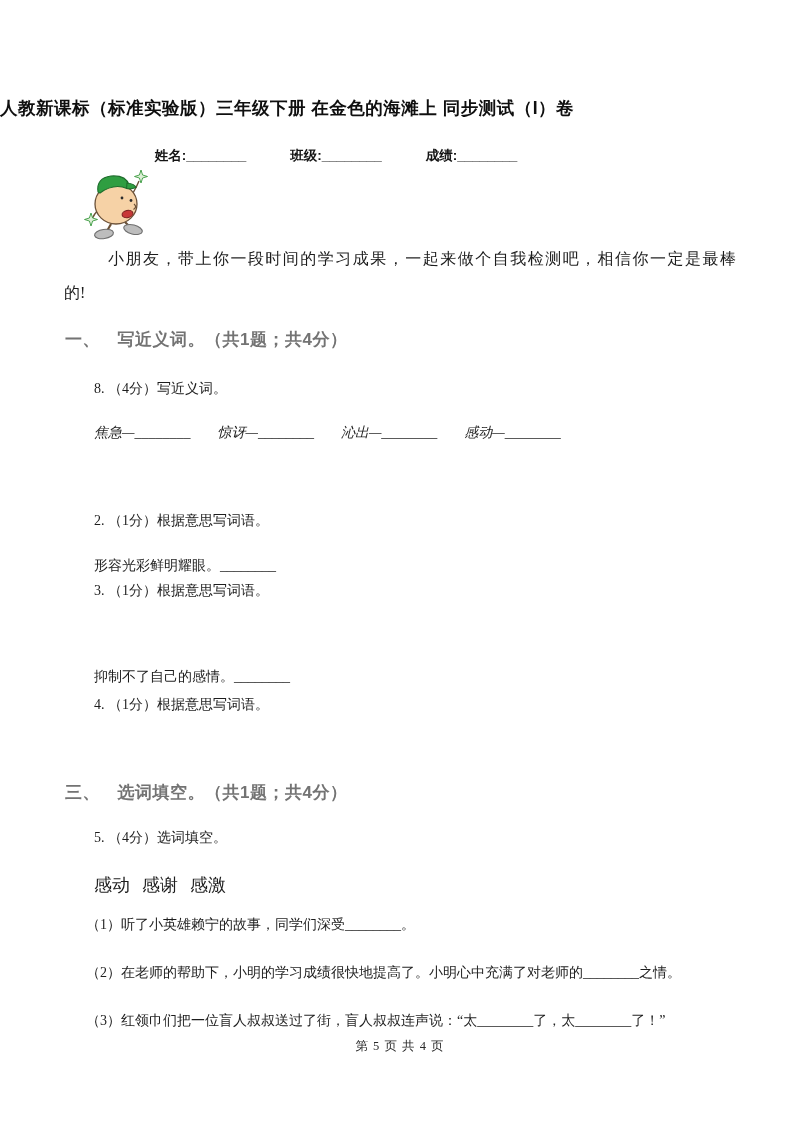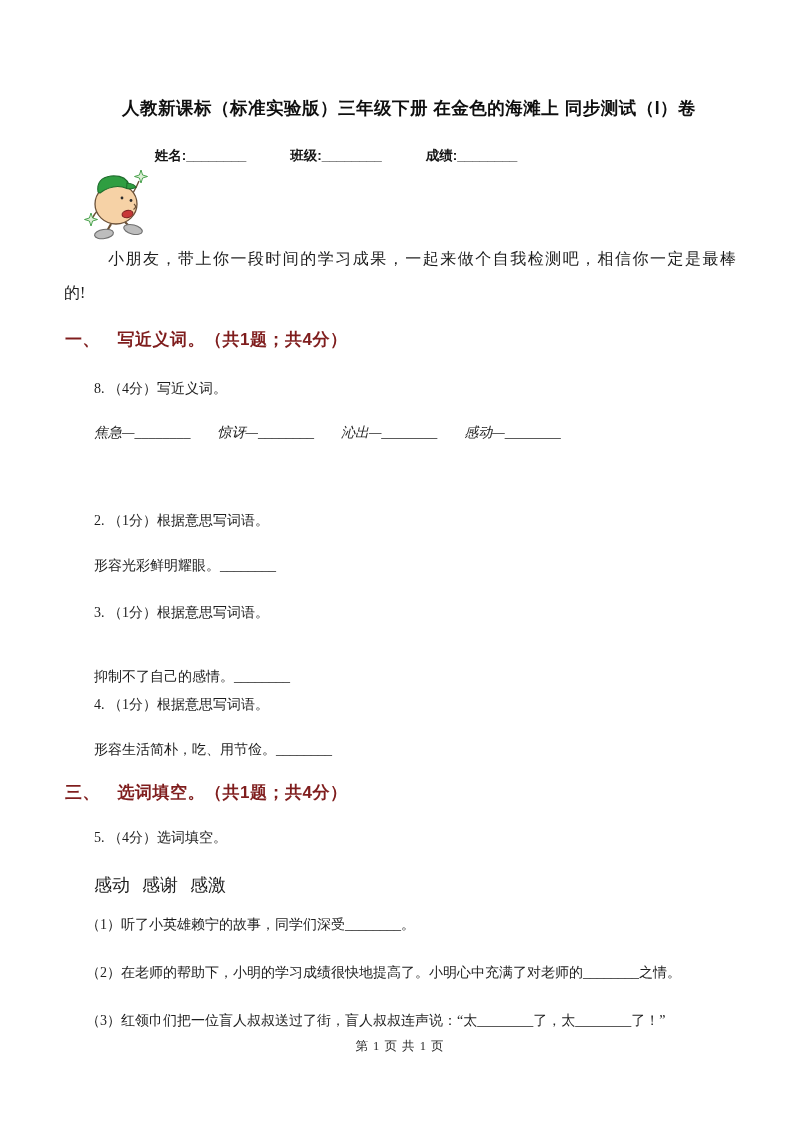--- a/index.html
+++ b/index.html
@@ -9,21 +9,21 @@
     width: 800px;
     height: 1132px;
     background: #ffffff;
     overflow: hidden;
     font-family: "Liberation Serif", "DejaVu Serif", serif;
     color: #1d1d1d;
   }
   .doc-title {
     position: absolute;
     top: 96px; left: 0; width: 696px;
-    text-align: right;
+    text-align: left;
     font-family: "Liberation Sans", "DejaVu Sans", sans-serif;
     font-weight: bold;
     font-size: 17.5px;
     letter-spacing: 0.5px;
     color: #0f0f0f;
     white-space: pre-wrap;
   }
   .fields-row {
     position: absolute;
     top: 147px; left: 0; width: 672px;
@@ -57,21 +57,21 @@
     font-size: 16px;
     white-space: pre-wrap;
   }
   .sec-heading {
     position: absolute;
     left: 65px;
     font-family: "Liberation Sans", "DejaVu Sans", sans-serif;
     font-weight: bold;
     font-size: 17px;
     letter-spacing: 0.5px;
-    color: #7f1d1d;
+    color: #737373;
     white-space: pre-wrap;
   }
   .line {
     position: absolute;
     left: 94px;
     font-size: 14px;
     line-height: 19px;
     white-space: pre-wrap;
   }
   .subline { left: 86px; }
@@ -96,21 +96,21 @@
     top: 1038px; left: 0; width: 800px;
     text-align: center;
     font-size: 12.5px;
     letter-spacing: 1px;
     color: #2a2a2a;
     white-space: pre;
   }
   .t1 { top: 328px; } .t2 { top: 466px; } .t3 { top: 781px; }
   .yq1 { top: 379px; } .ya1 { top: 424px; font-style: italic; }
   .yq2 { top: 511px; } .ya2 { top: 556px; }
-  .yq3 { top: 603px; } .ya3 { top: 648px; margin-top: 19px; }
+  .yq3 { top: 581px; } .ya3 { top: 648px; margin-top: 19px; }
   .yq4 { top: 695px; } .ya4 { top: 740px; }
   .yq5 { top: 828px; } .ywb { top: 873px; }
   .ys1 { top: 915px; } .ys2 { top: 963px; } .ys3 { top: 1011px; }
 </style>
 </head>
 <body>
 
 <div class="page">
 
   <div class="doc-title">人教新课标（标准实验版）三年级下册 在金色的海滩上 同步测试（I）卷</div>
@@ -158,28 +158,27 @@
     <span>惊讶—________</span>
     <span>沁出—________</span>
     <span>感动—________</span>
   </div>
 
   <div class="line yq2">2. （1分）根据意思写词语。</div>
   <div class="line ya2">形容光彩鲜明耀眼。________</div>
   <div class="line yq3">3. （1分）根据意思写词语。</div>
   <div class="line ya3">抑制不了自己的感情。________</div>
   <div class="line yq4">4. （1分）根据意思写词语。</div>
-  <div class="line ya4">形容生活简朴，吃、用节俭。________</div>
 
   <div class="sec-heading t3">三、　选词填空。（共1题；共4分）</div>
   <div class="line yq5">5. （4分）选词填空。</div>
   <div class="wordbank-row ywb">
     <span>感动</span>
     <span>感谢</span>
     <span>感激</span>
   </div>
   <div class="line subline ys1">（1）听了小英雄赖宁的故事，同学们深受________。</div>
   <div class="line subline ys2">（2）在老师的帮助下，小明的学习成绩很快地提高了。小明心中充满了对老师的________之情。</div>
   <div class="line subline ys3">（3）红领巾们把一位盲人叔叔送过了街，盲人叔叔连声说：“太________了，太________了！”</div>
 
-  <div class="page-footer">第 1 页 共 1 页</div>
+  <div class="page-footer">第 5 页 共 4 页</div>
 
 </div>
 
 </body></html>

